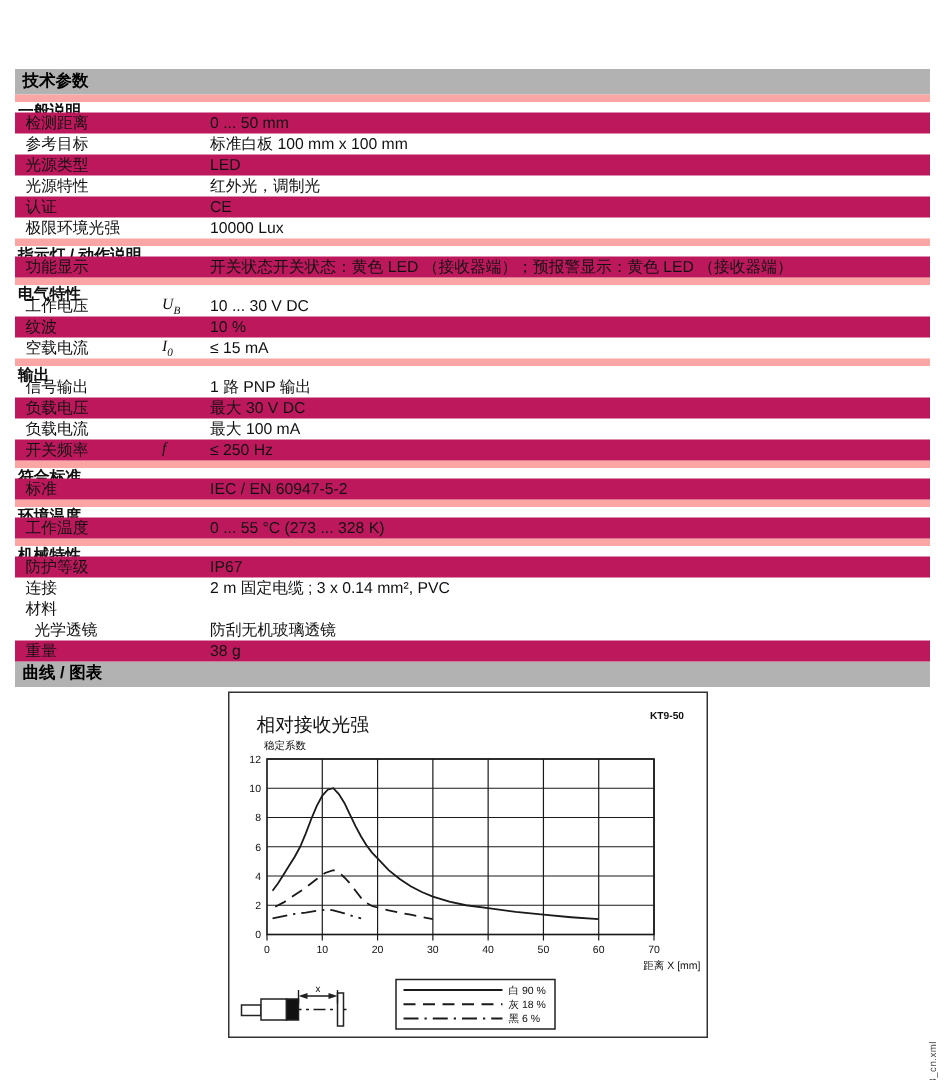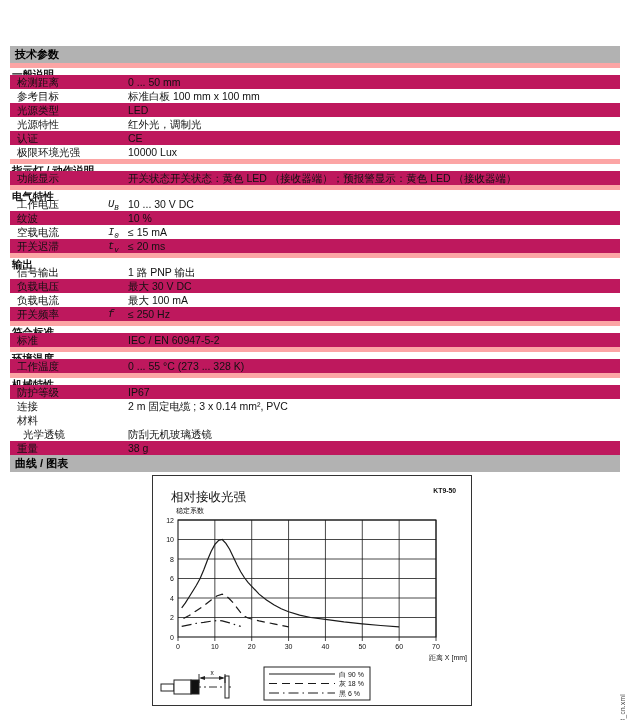--- a/index.html
+++ b/index.html
@@ -9,23 +9,23 @@
   .bar{background:#b2b2b2;height:17px;line-height:17px;font-size:11px;
        font-weight:bold;padding-left:5px;box-sizing:border-box;color:#000;}
   .spec-table{width:100%;}
   .sec-header{border-top:5px solid #fca5a5;height:12px;line-height:12px;
        font-weight:bold;font-size:10.5px;padding-left:2px;box-sizing:border-box;}
   .row{position:relative;height:14px;line-height:14px;font-size:10.5px;}
   .row.shaded{background:#be185d;}
   .row .label{position:absolute;left:7px;white-space:nowrap;}
   .row .label.sub{left:13px;}
   .row .symbol{position:absolute;left:98px;font-style:italic;
-       font-family:Liberation Mono, monospace;font-size:10.5px;text-align:right;}
+       font-family:Liberation Serif, serif;font-size:10.5px;text-align:right;}
   .row .symbol sub{font-size:7.5px;}
-  .row .value{position:absolute;left:118px;white-space:nowrap;}
+  .row .value{position:absolute;left:130px;white-space:nowrap;}
   .chart-wrap{position:relative;height:236px;}
   .chart-panel{position:absolute;left:142px;top:3px;width:318px;height:229px;
        border:1px solid #333;background:#fff;text-align:right;}
   .chart-panel svg{display:block;}
   .sidebar-filename{position:absolute;right:3px;bottom:-2px;
        writing-mode:vertical-rl;transform:rotate(180deg);
        font-size:6.5px;color:#444;letter-spacing:0.3px;}
 </style>
 </head>
 <body>
@@ -73,25 +73,20 @@
         <span class="value">10 ... 30 V DC</span>
       </div>
       <div class="row shaded">
         <span class="label">纹波</span>
         <span class="value">10 %</span>
       </div>
       <div class="row">
         <span class="label">空载电流</span>
         <span class="symbol">I<sub>0</sub></span>
         <span class="value">≤ 15 mA</span>
-      </div>
-      <div class="row shaded">
-        <span class="label">开关迟滞</span>
-        <span class="symbol">t<sub>v</sub></span>
-        <span class="value">≤ 20 ms</span>
       </div>
       <div class="sec-header">输出</div>
       <div class="row">
         <span class="label">信号输出</span>
         <span class="value">1 路 PNP 输出</span>
       </div>
       <div class="row shaded">
         <span class="label">负载电压</span>
         <span class="value">最大 30 V DC</span>
       </div>

